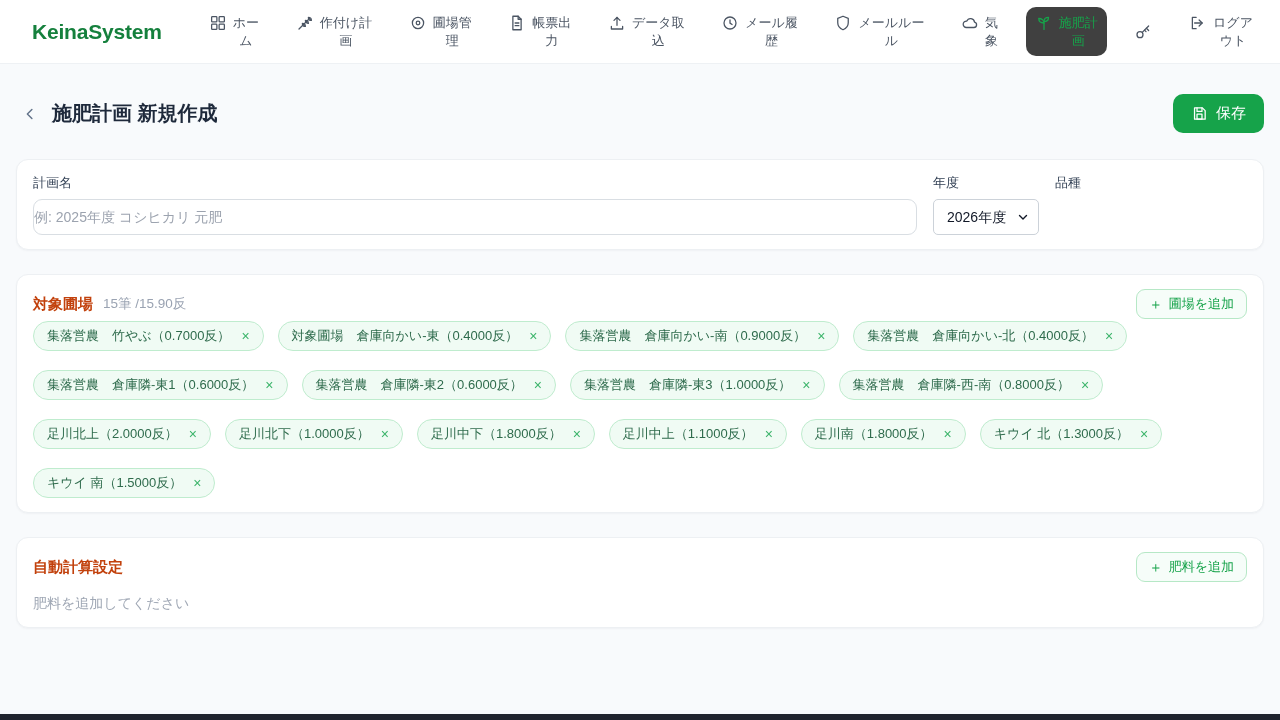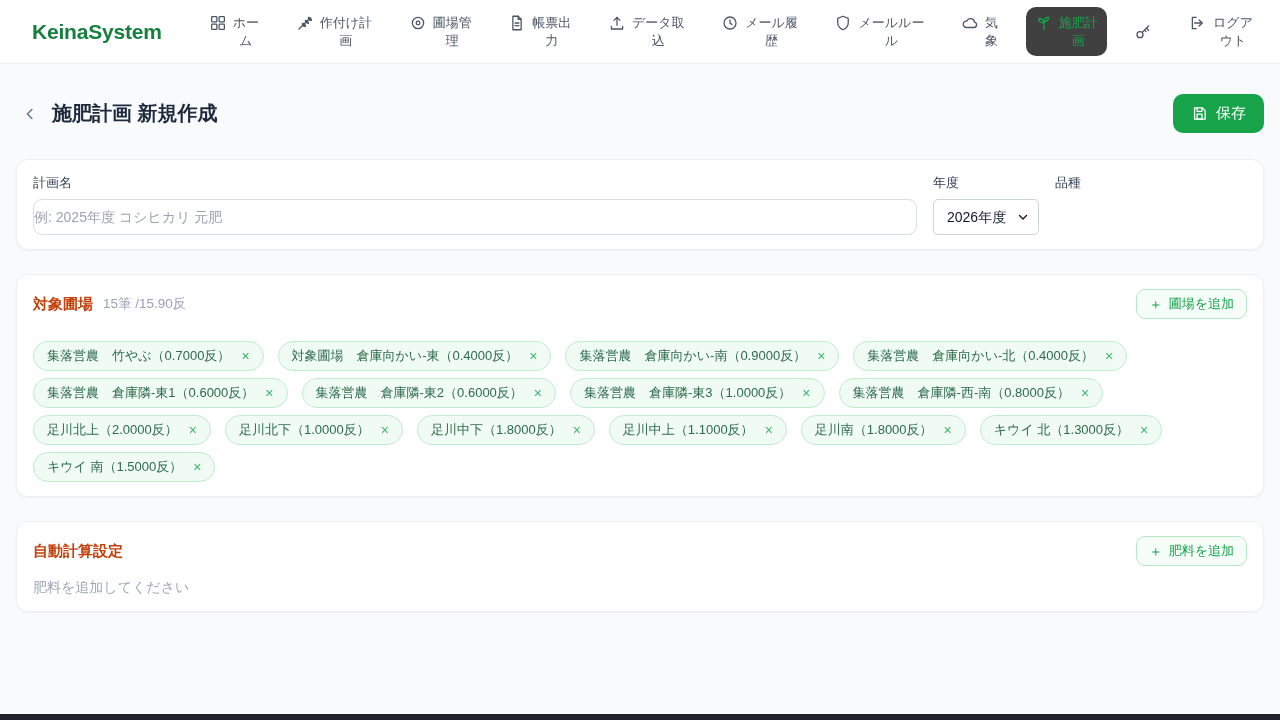--- a/index.html
+++ b/index.html
@@ -67,21 +67,21 @@
   
   .section-head { display: flex; align-items: center; }
   .section-title { font-size: 15px; font-weight: 700; color: #c2410c; }
   .section-sub { font-size: 13.5px; color: #9aa3b2; margin-left: 10px; }
   .add-btn {
     margin-left: auto; display: flex; align-items: center; gap: 6px;
     border: 1px solid #b6e8c6; background: #f6fdf9; color: #16a34a;
     border-radius: 9px; padding: 5px 12px; font-size: 13px; font-family: inherit; cursor: pointer;
   }
   .add-btn .plus { font-size: 14px; line-height: 1; }
-  .chips { margin-top: 22px; display: flex; flex-wrap: wrap; gap: 7px 14px; }
+  .chips { margin-top: 2px; display: flex; flex-wrap: wrap; gap: 19px 14px; }
   .chip {
     display: inline-flex; align-items: center; gap: 11px;
     background: #f0fbf4; border: 1px solid #bfecce; border-radius: 999px;
     padding: 5px 13px; font-size: 13px; color: #2e6b4c; cursor: default;
   }
   .chip .chip-x { color: #3bb46a; font-size: 14px; line-height: 1; cursor: pointer; }
   .empty-text { margin-top: 13px; font-size: 14px; color: #a0a8b5; }
   .bottom-bar { position: absolute; left: 0; right: 0; bottom: 0; height: 6px; background: #20242e; }
 </style>
 </head>

